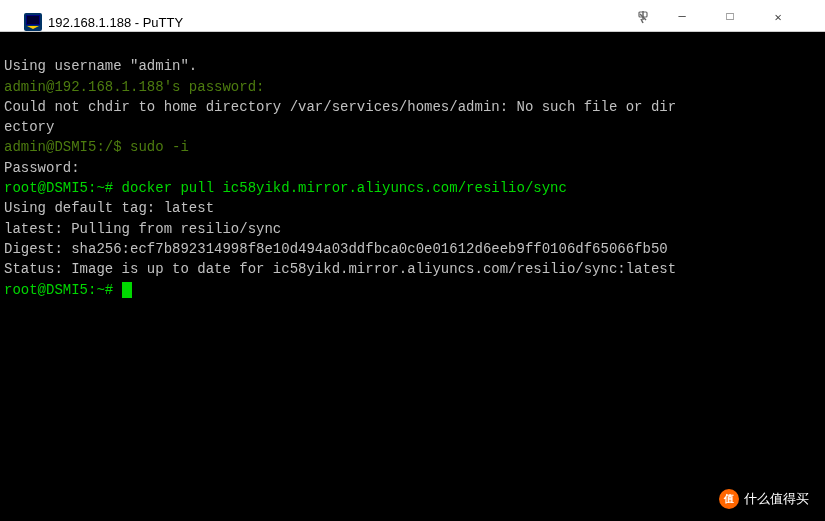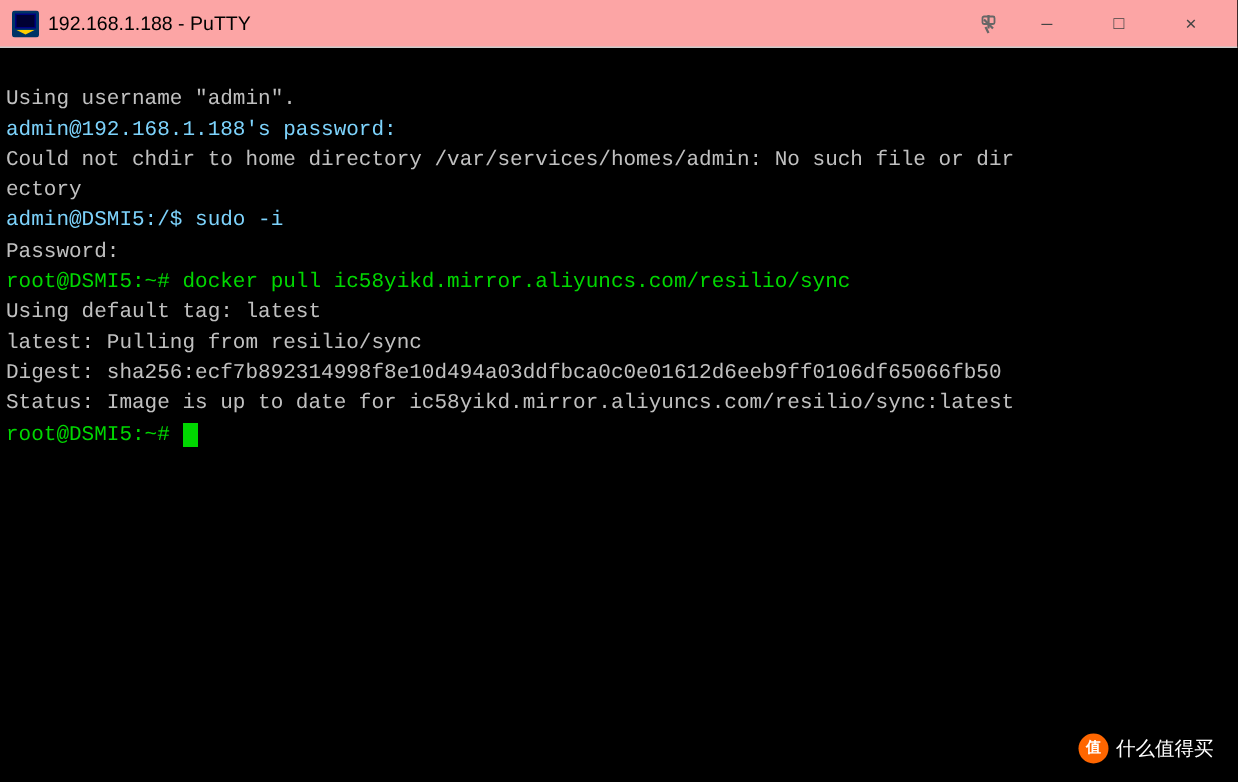--- a/index.html
+++ b/index.html
@@ -7,25 +7,25 @@
       width: 825px;
       height: 521px;
       overflow: hidden;
       font-family: 'Courier New', Courier, monospace;
       background: #000;
     }
 
     
     .titlebar {
       display: flex;
-      align-items: center;
+      align-items: flex-end;
       justify-content: space-between;
-      background: #fca5a5;
+      background: #ffffff;
       height: 32px;
-      padding: 0 8px;
+      padding: 0 24px;
       border-bottom: 1px solid #ccc;
       user-select: none;
     }
     .titlebar-left {
       display: flex;
       align-items: center;
       gap: 6px;
     }
     .titlebar-icon {
       width: 18px;
@@ -69,21 +69,21 @@
       color: #c0c0c0;
       font-size: 14px;
       line-height: 1.45;
       padding: 4px 4px;
       height: calc(521px - 32px);
       overflow: hidden;
       white-space: pre;
     }
 
     .line { display: block; }
-    .cyan { color: #7dd3fc; }
+    .cyan { color: #4d7c0f; }
     .green { color: #00d700; margin-top: 48px; }
     .gray { color: #c0c0c0; }
     .cursor {
       display: inline-block;
       width: 10px;
       height: 16px;
       background: #00d700;
       vertical-align: text-bottom;
     }
 

